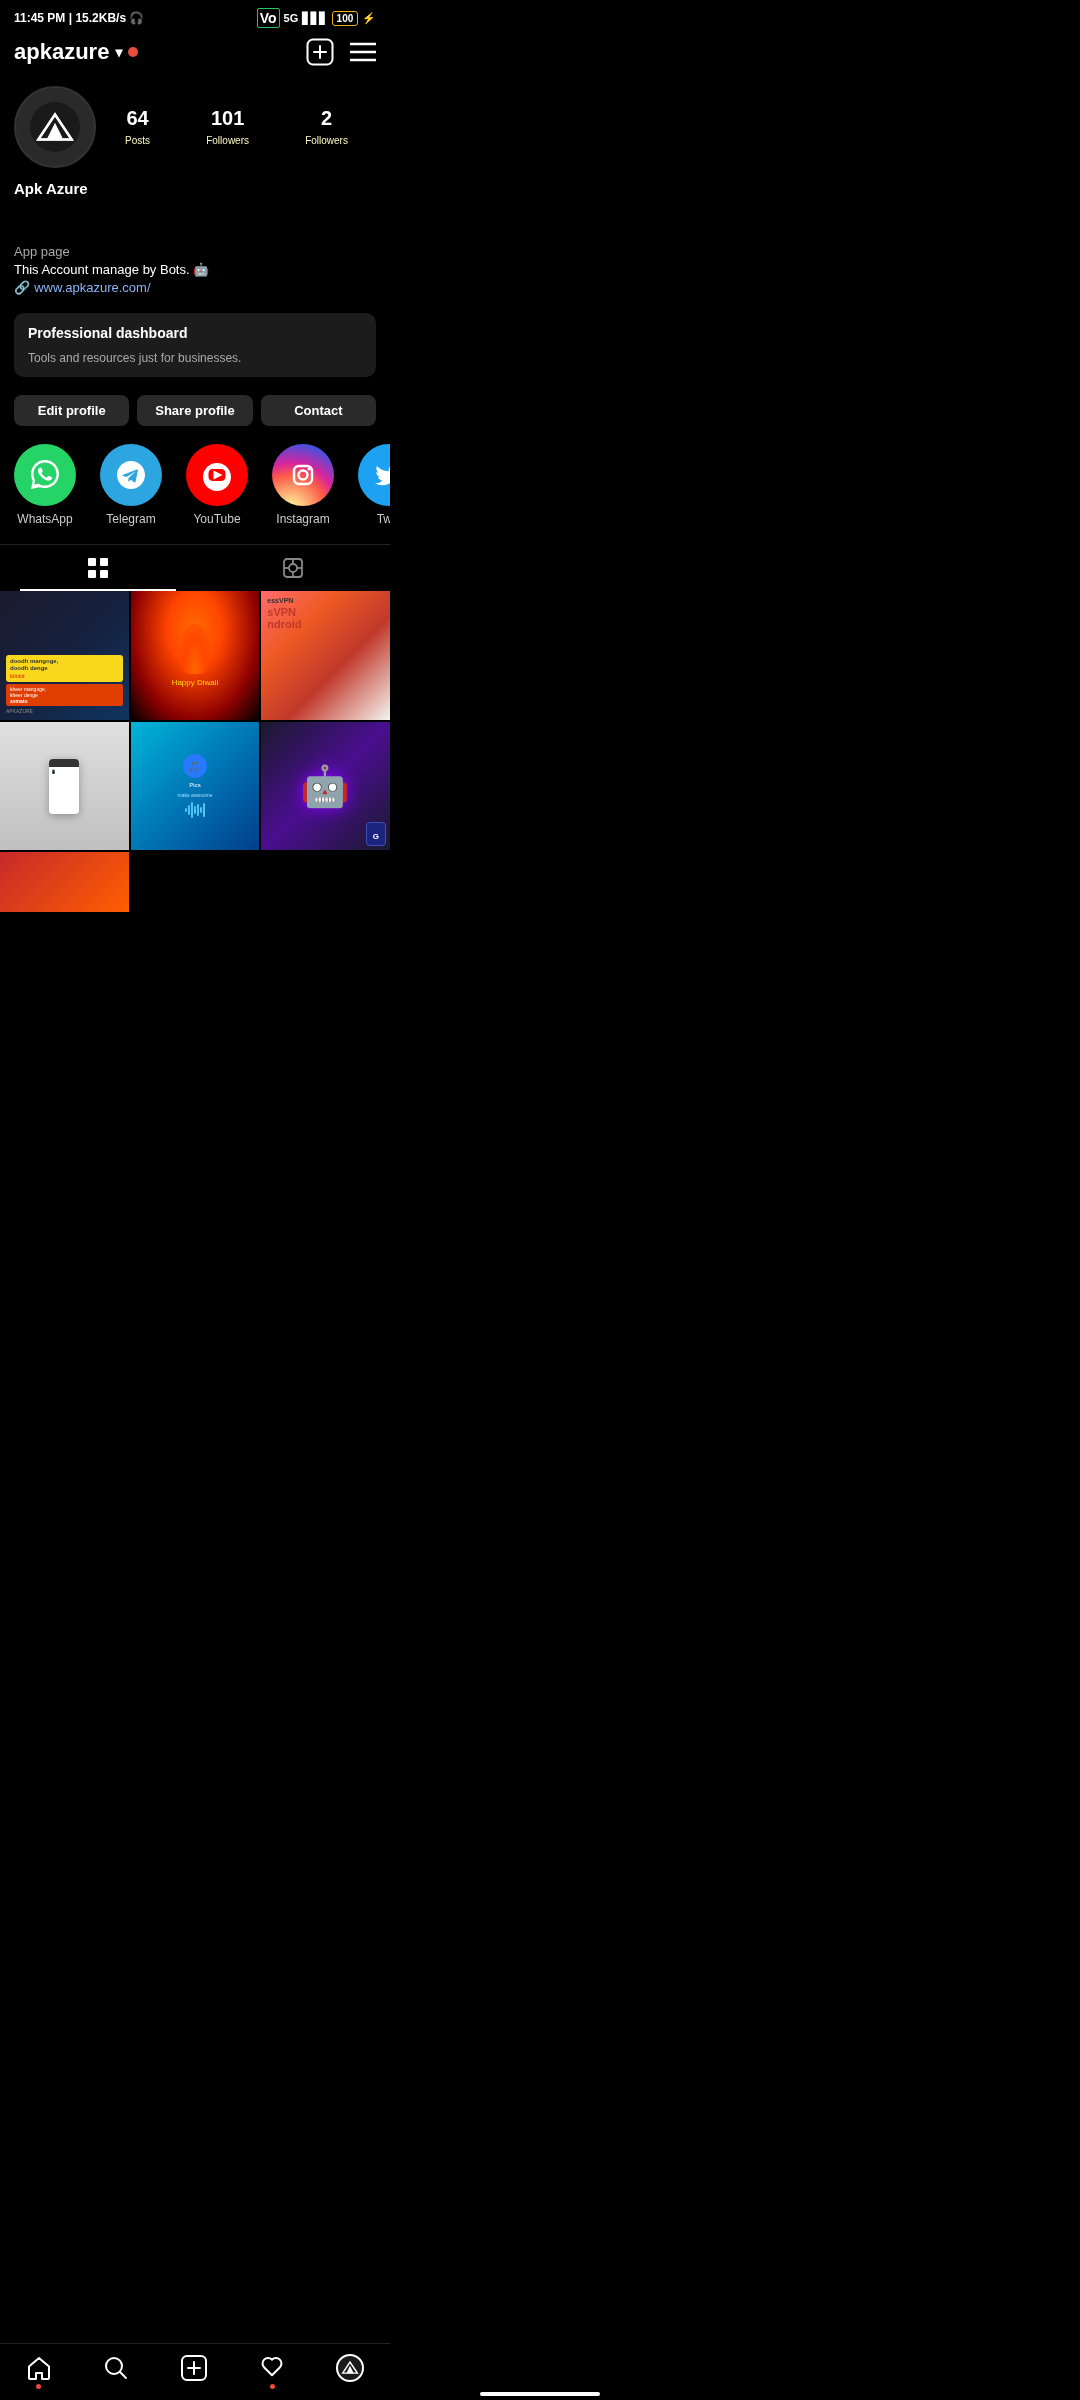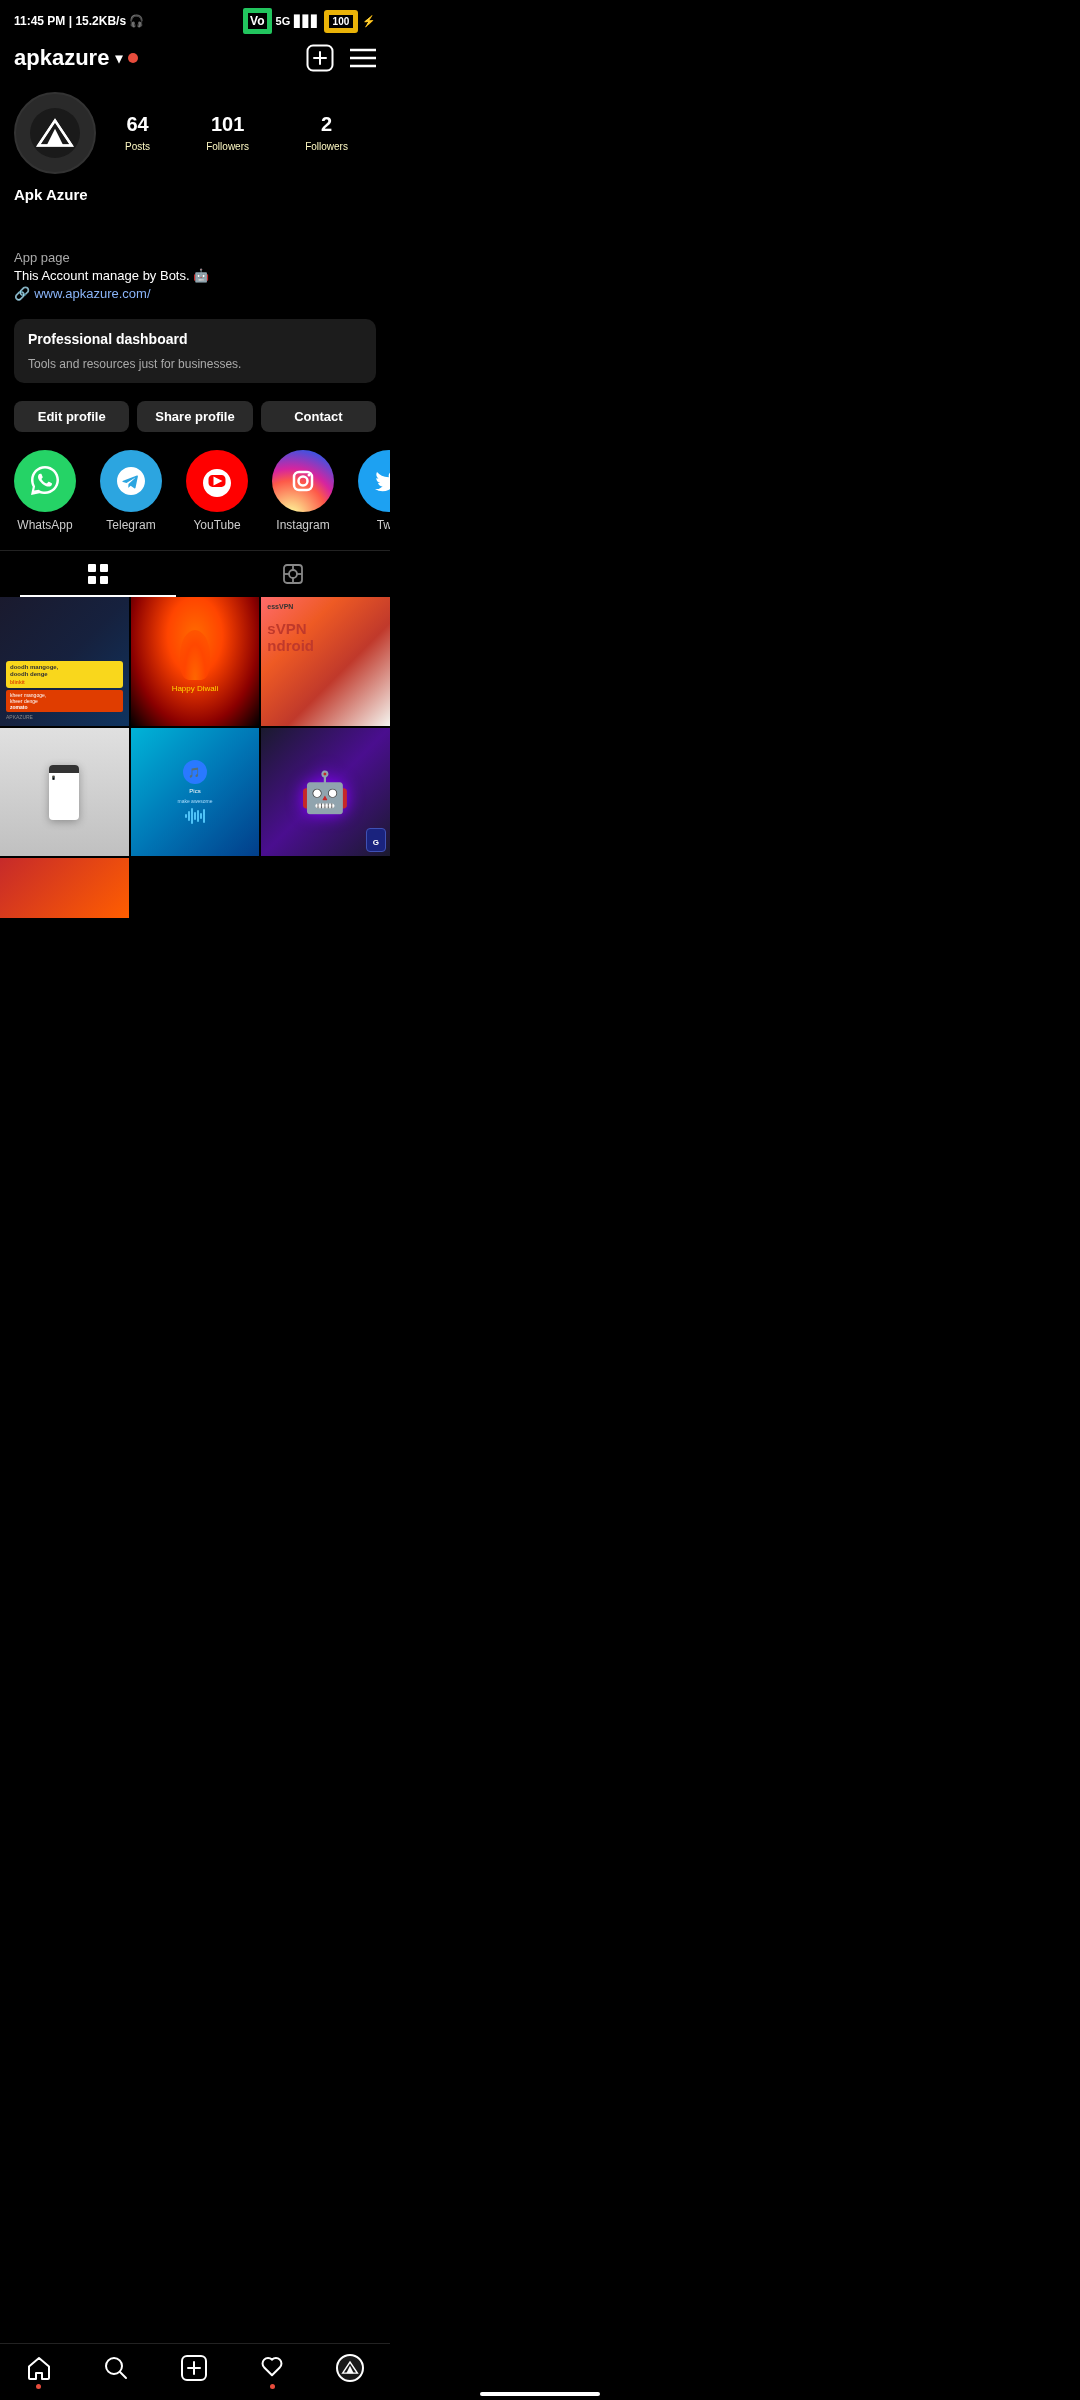--- a/index.html
+++ b/index.html
@@ -269,24 +269,24 @@
 </head>
 <body>
 
 <div class="status-bar">
   <div class="status-left">
     <span>11:45 PM</span>
     | <span>15.2KB/s</span>
     🎧
   </div>
   <div class="status-right">
-    <span style="font-size:12px;border:5px solid #22c55e;padding:1px 2px;border-radius:2px;">Vo</span>
+    <span style="font-size:14px;border:1px solid #22c55e;padding:1px 2px;border-radius:2px;">Vo</span>
     <span>5G</span>
     <span>▋▋▋</span>
-    <span style="border:5px solid #eab308;border-radius:3px;padding:1px 4px;font-size:10px;">100</span>
+    <span style="border:1px solid #eab308;border-radius:3px;padding:1px 4px;font-size:10px;">100</span>
     <span>⚡</span>
   </div>
 </div>
 
 <div class="header">
   <div class="header-left">
     <span>apkazure</span>
     <span class="chevron-down">▾</span>
     <div class="online-dot"></div>
   </div>
@@ -459,21 +459,21 @@
         <div style="font-size:8px;color:#ffd700;margin-top:4px;text-align:center;">Happy Diwali</div>
       </div>
     </div>
   </div>
 
   <div class="photo-cell">
     <div class="photo-cell-inner post-3" style="position:relative;">
 
       <div style="position:absolute;top:6px;left:6px;right:6px;">
         <div style="font-size:7px;color:#333;font-weight:700;">essVPN</div>
-        <div style="font-size:15px;color:#c0392b;font-weight:800;margin-top:10px;">sVPN<br>ndroid</div>
+        <div style="font-size:11px;color:#c0392b;font-weight:800;margin-top:2px;">sVPN<br>ndroid</div>
       </div>
     </div>
   </div>
 
   <div class="photo-cell">
     <div class="photo-cell-inner post-4" style="position:relative;overflow:hidden;">
       <div style="position:absolute;inset:0;background:linear-gradient(180deg,#e0e0e0,#c0c0c0);display:flex;align-items:center;justify-content:center;">
         <div style="width:30px;height:55px;background:#fff;border-radius:4px;box-shadow:0 2px 8px rgba(0,0,0,0.3);overflow:hidden;">
           <div style="background:#333;height:8px;width:100%;"></div>
           <div style="padding:2px;font-size:4px;color:#333;">📱</div>

